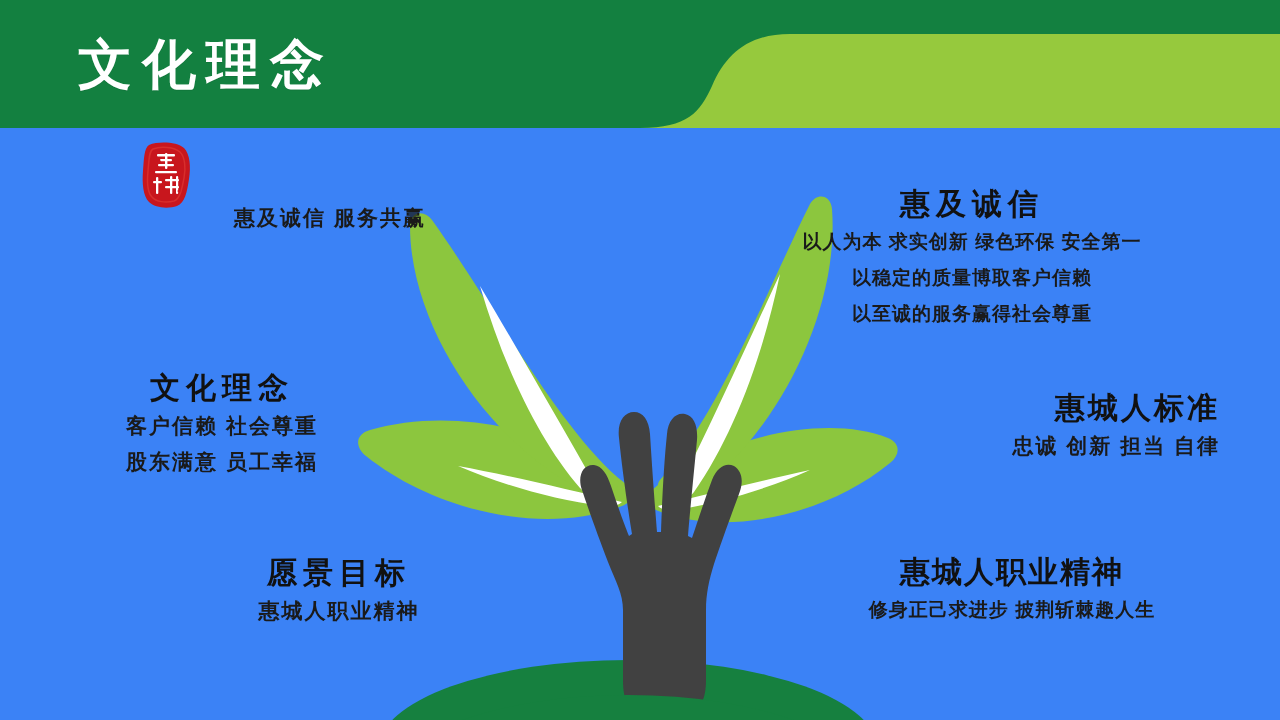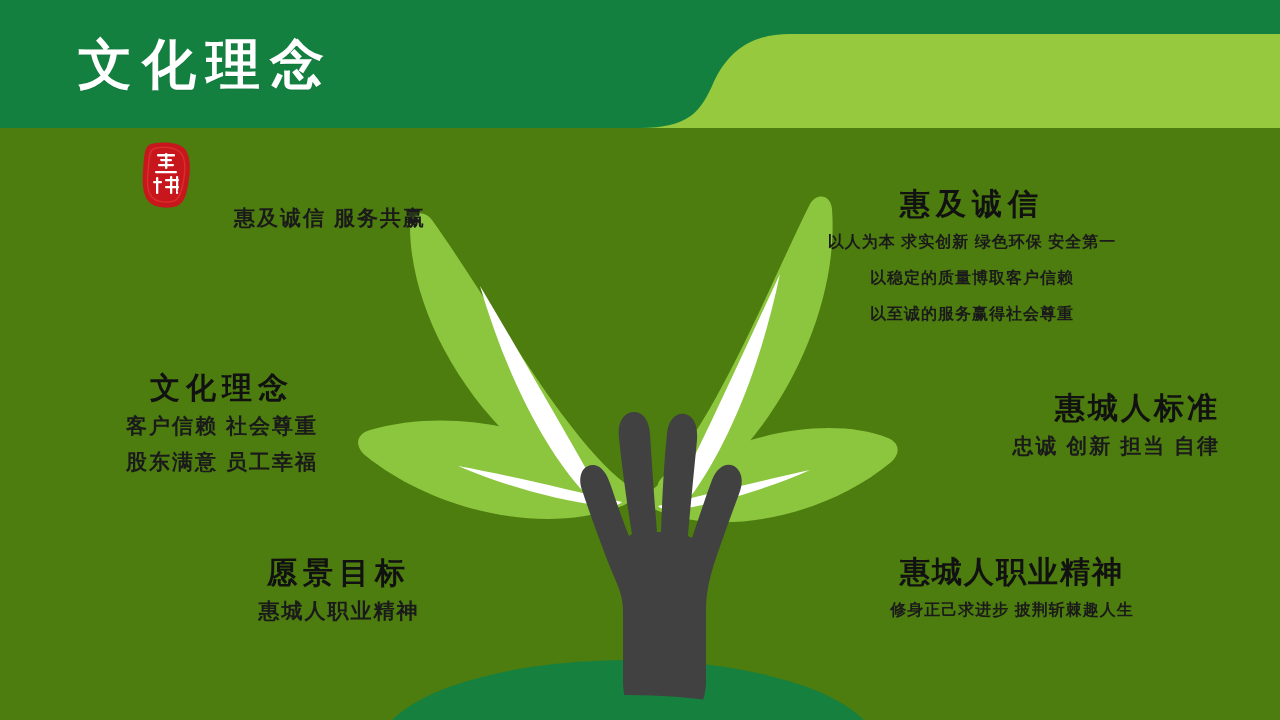--- a/index.html
+++ b/index.html
@@ -7,21 +7,21 @@
     padding: 0;
     background: #ffffff;
   }
   body {
     font-family: "Liberation Sans", "DejaVu Sans", sans-serif;
   }
   #slide {
     position: relative;
     width: 1280px;
     height: 720px;
-    background: #4d7c0f;
+    background: #3b82f6;
     overflow: hidden;
   }
 
   
   #header-band {
     position: absolute;
     left: 0;
     top: 0;
     width: 1280px;
     height: 128px;
@@ -82,21 +82,21 @@
   }
   .block-line {
     font-size: 21px;
     font-weight: bold;
     letter-spacing: 2px;
     line-height: 36px;
     white-space: nowrap;
     color: #1a1a1a;
   }
   .block-line.small {
-    font-size: 16px;
+    font-size: 19px;
     letter-spacing: 1px;
   }
 
   #block-business   { left: 190px; top: 200px; width: 280px; }
   #block-management { left:  82px; top: 368px; width: 280px; }
   #block-vision     { left: 198px; top: 553px; width: 282px; }
 
   #block-quality    { left: 762px; top: 184px; width: 420px; }
   #block-standard   { left: 900px; top: 388px; width: 320px; text-align: right; }
   #block-spirit     { left: 812px; top: 552px; width: 400px; }

